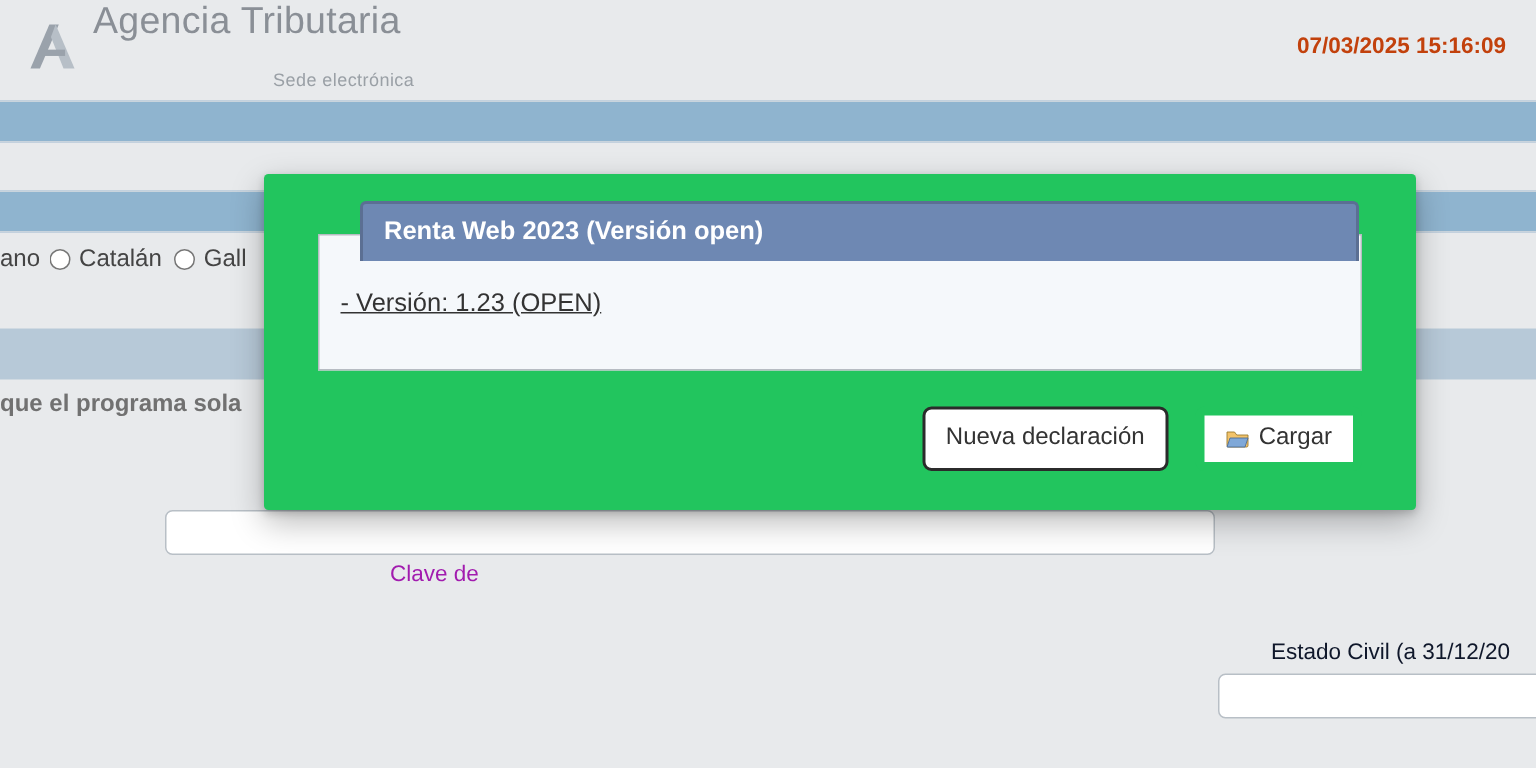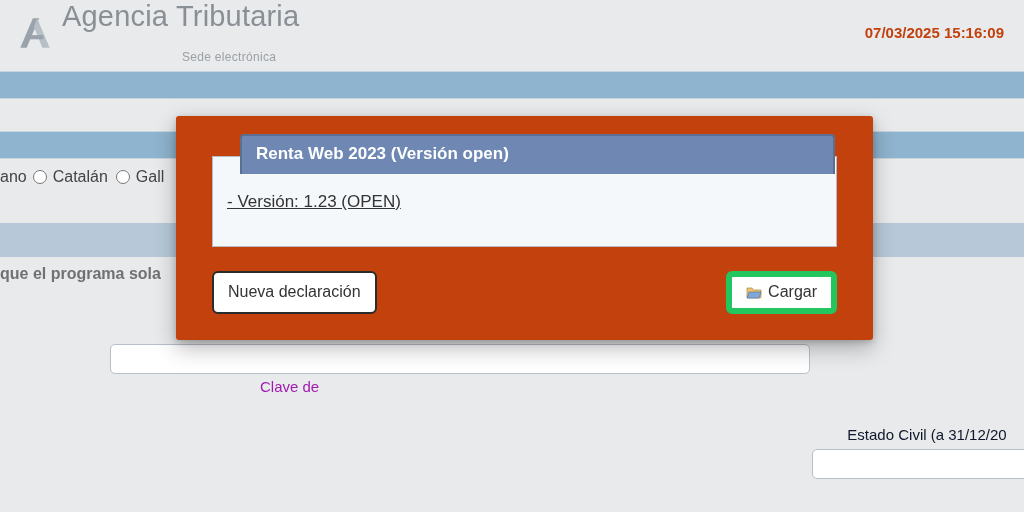--- a/index.html
+++ b/index.html
@@ -20,21 +20,21 @@
     justify-content: space-between;
     padding: 2px 20px 8px 14px;
   }
   .brand { display: flex; align-items: center; gap: 6px; }
   .logo {
     width: 42px; height: 42px;
     position: relative;
   }
   .logo svg { width: 100%; height: 100%; }
   .brand-text { display: flex; flex-direction: column; line-height: 1; }
-  .brand-title { font-size: 29px; color: #8a8f96; font-weight: 400; letter-spacing: 0.2px; }
+  .brand-title { font-size: 25px; color: #8a8f96; font-weight: 400; letter-spacing: 0.2px; }
   .brand-sub   { font-size: 12px; color: #9aa0a6; margin-top: 20px; letter-spacing: 0.3px; padding-left: 120px; }
   .timestamp { font-size: 15px; color: #c2410c; font-weight: bold; }
 
   
   .stripe-blue { height: 28px; background: #8fb4cf; border-top: 1px solid #c9d4dd; border-bottom: 1px solid #c9d4dd; width: 100%; }
   .gap-light  { height: 32px; width: 100%; }
   .lang-row {
     height: 36px; display: flex; align-items: center; gap: 6px;
     padding-left: 0; font-size: 16px; color: #444;
   }
@@ -65,22 +65,22 @@
 
   .clave-label {
     font-size:15px; color:#a21caf; margin-top: 4px;
     padding-left: 260px;
   }
 
   
   .modal {
     position: absolute;
     top: 116px; left: 176px;
-    width: 697px;
-    background: #c2410c;
+    width: 768px;
+    background: #22c55e;
     border-radius: 3px;
     box-shadow: 0 8px 22px rgba(0,0,0,0.28), 0 2px 6px rgba(0,0,0,0.18);
     padding: 40px 36px 26px 36px;
     z-index: 50;
   }
   .modal-card {
     border: 1px solid #b7bcc3;
     background: #f5f8fb;
   }
   .modal-header {
@@ -98,21 +98,21 @@
     width: calc(100% - 28px);
   }
   .modal-body {
     padding: 8px 14px 34px 14px;
     font-size: 17px;
     color: #333;
     margin-top: -12px;
     text-decoration: underline;
   }
   .modal-actions {
-    display:flex; justify-content:space-between; gap: 18px;
+    display:flex; justify-content:flex-end; gap: 18px;
     margin-top: 24px;
   }
   .btn {
     font-size: 16px; color: #333;
     background: #fff;
     border: 6px solid #22c55e;
     border-radius: 6px;
     padding: 6px 14px 7px 14px;
     display:flex; align-items:center; gap:6px;
     cursor: pointer;

